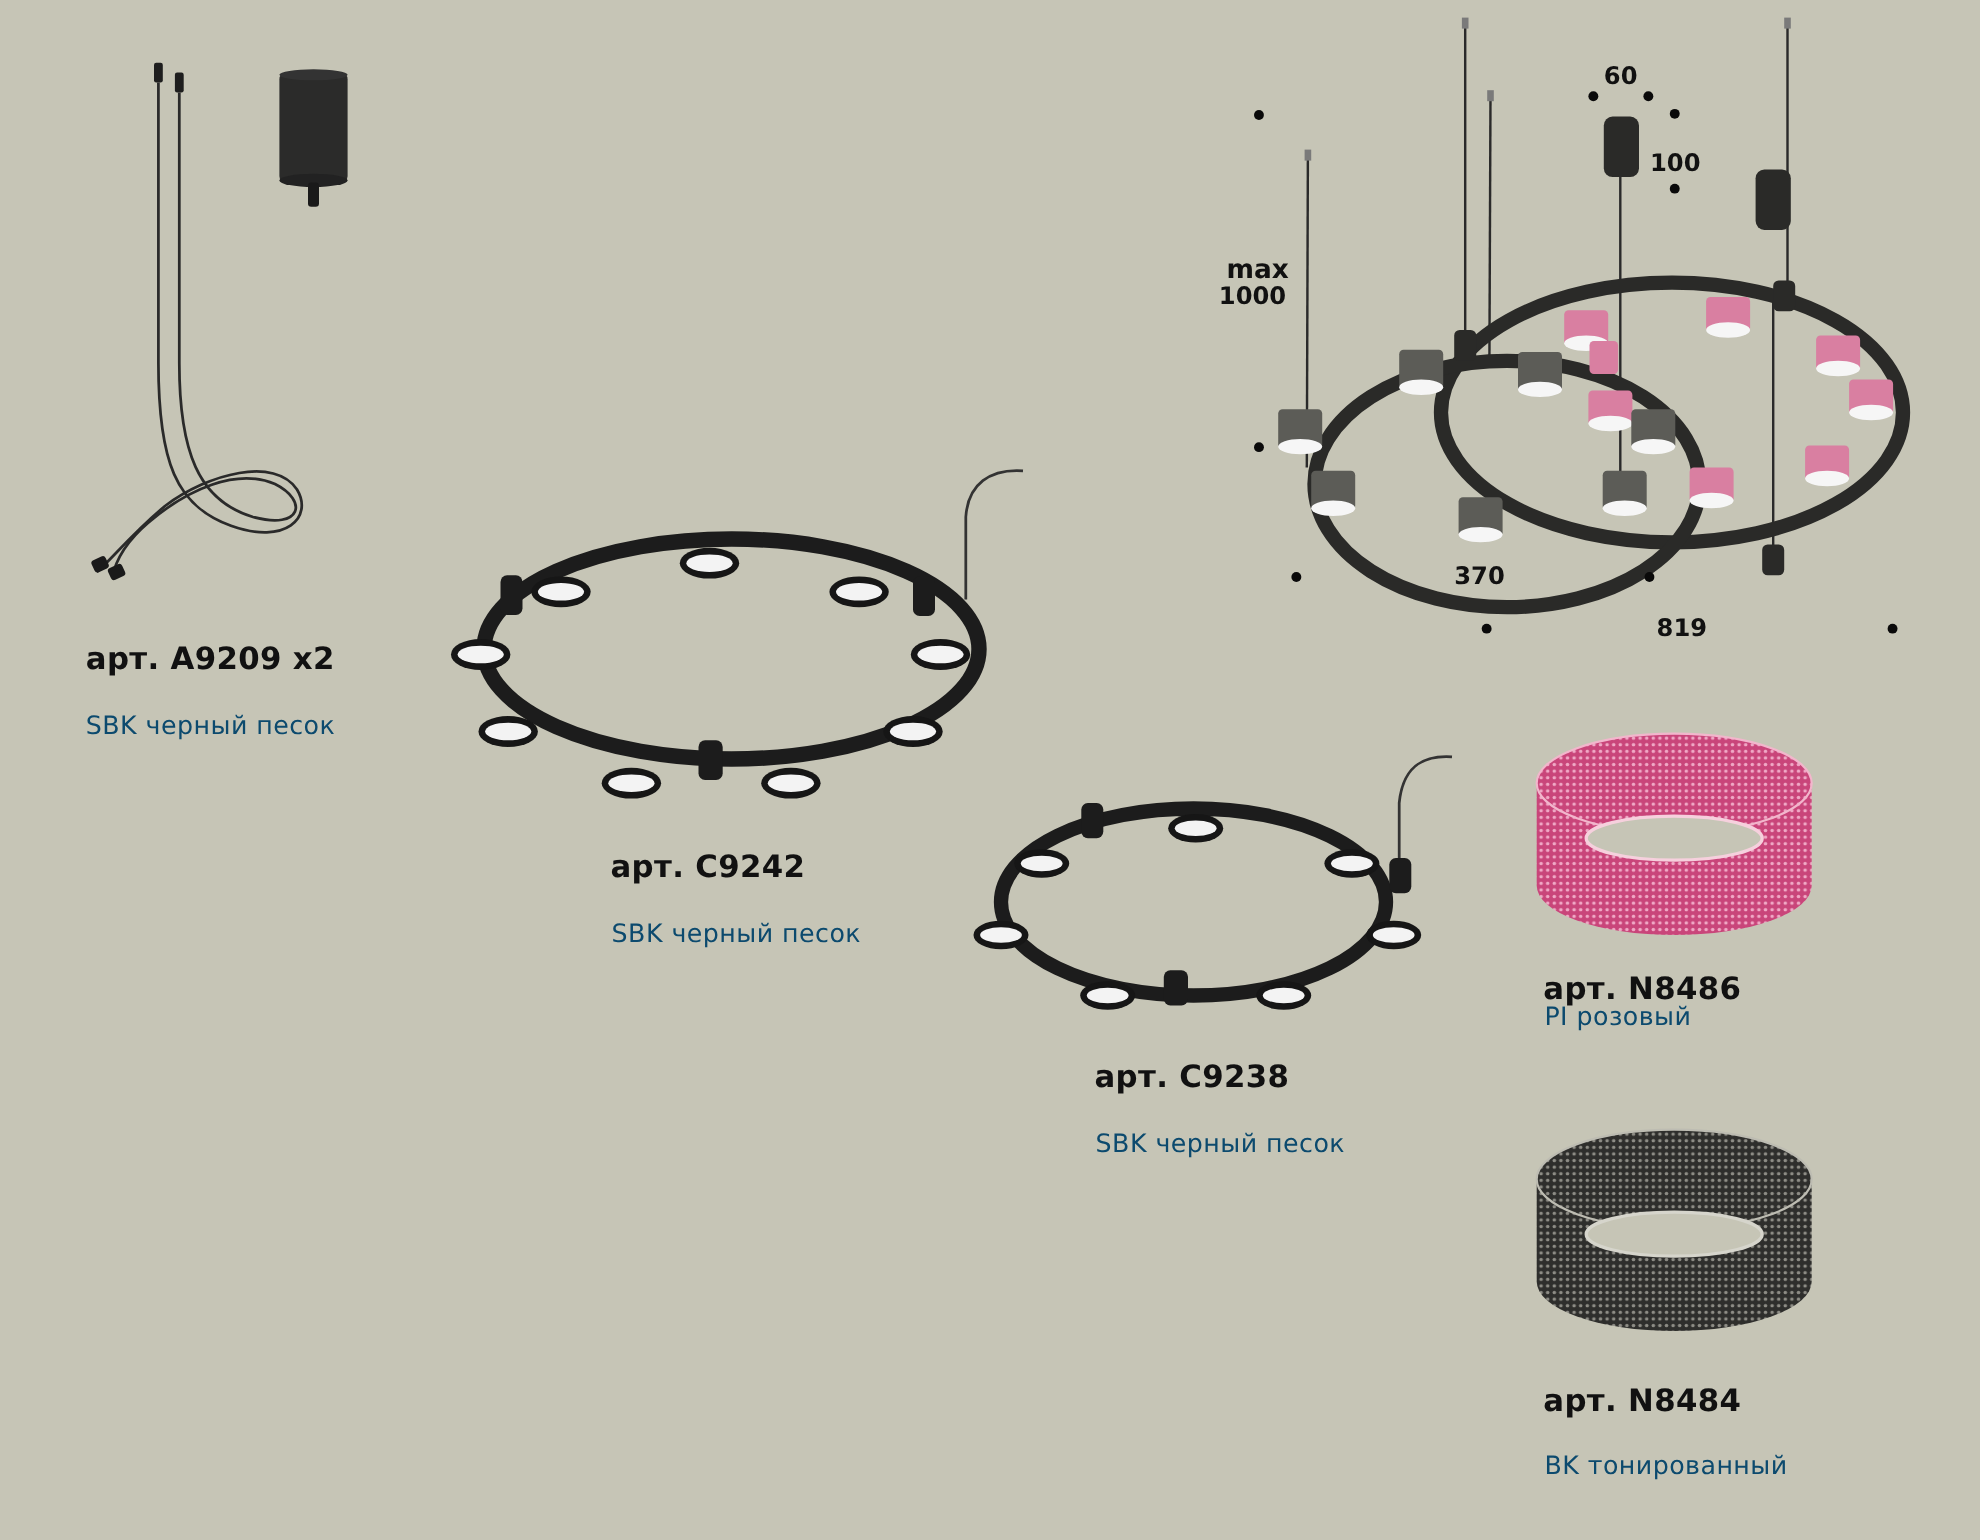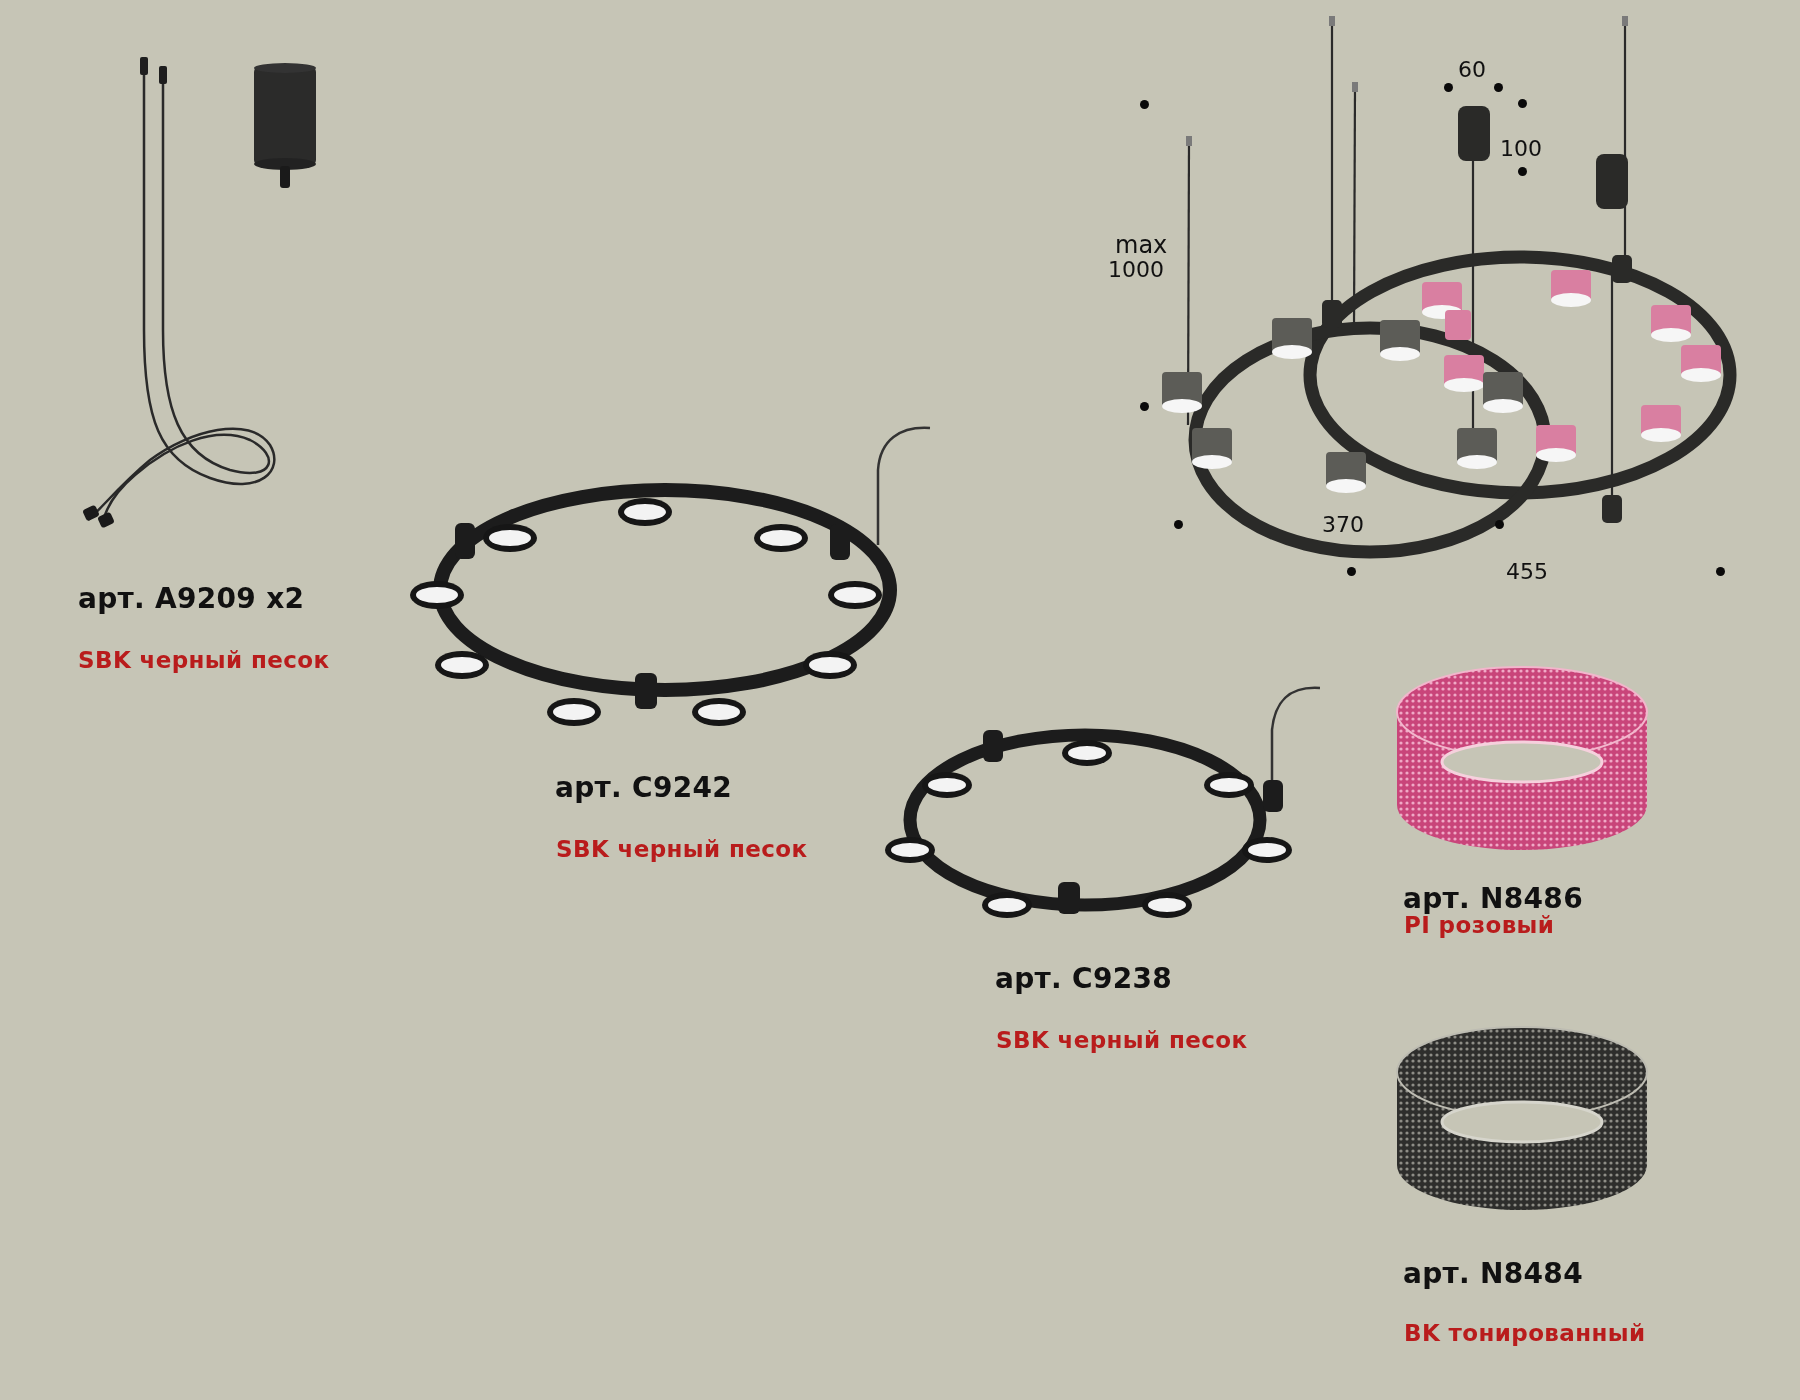--- a/index.html
+++ b/index.html
@@ -1,20 +1,20 @@
 <!DOCTYPE html>
 <html><head>
 <meta charset="utf-8">
 <style>
   html,body{margin:0;padding:0;}
   body{width:1800px;height:1400px;background:#c6c5b6;position:relative;overflow:hidden;font-family:"DejaVu Sans","Liberation Sans",sans-serif;color:#111;}
   .abs{position:absolute;}
   .title{font-weight:bold;font-size:28px;letter-spacing:0.3px;white-space:nowrap;}
-  .sub{font-size:23px;letter-spacing:0.4px;white-space:nowrap;color:#b91c1c;font-weight:bold;}
-  .dim{font-weight:normal;font-size:22px;white-space:nowrap;}
+  .sub{font-size:23px;letter-spacing:0.4px;white-space:nowrap;color:#0c4a6e;}
+  .dim{font-weight:bold;font-size:22px;white-space:nowrap;}
   .dot{width:9px;height:9px;border-radius:50%;background:#0a0a0a;position:absolute;}
   svg{position:absolute;overflow:visible;}
 </style>
 </head>
 <body>
 
 <div>
   <svg style="left:0;top:0" width="300" height="560">
 
     <rect x="140" y="57" width="8" height="18" rx="2" fill="#1e1e1e"></rect>
@@ -268,14 +268,14 @@
   <div class="dot" style="left:1174px;top:520px"></div>
   <div class="dot" style="left:1495px;top:520px"></div>
   <div class="dot" style="left:1347px;top:567px"></div>
   <div class="dot" style="left:1716px;top:567px"></div>
 
   <div class="abs dim" style="left:1458px;top:57px">60</div>
   <div class="abs dim" style="left:1500px;top:136px">100</div>
   <div class="abs dim" style="left:1115px;top:231px;font-size:24px">max</div>
   <div class="abs dim" style="left:1108px;top:257px">1000</div>
   <div class="abs dim" style="left:1322px;top:512px">370</div>
-  <div class="abs dim" style="left:1506px;top:559px">455</div>
+  <div class="abs dim" style="left:1506px;top:559px">819</div>
 </div>
 
 </body></html>

